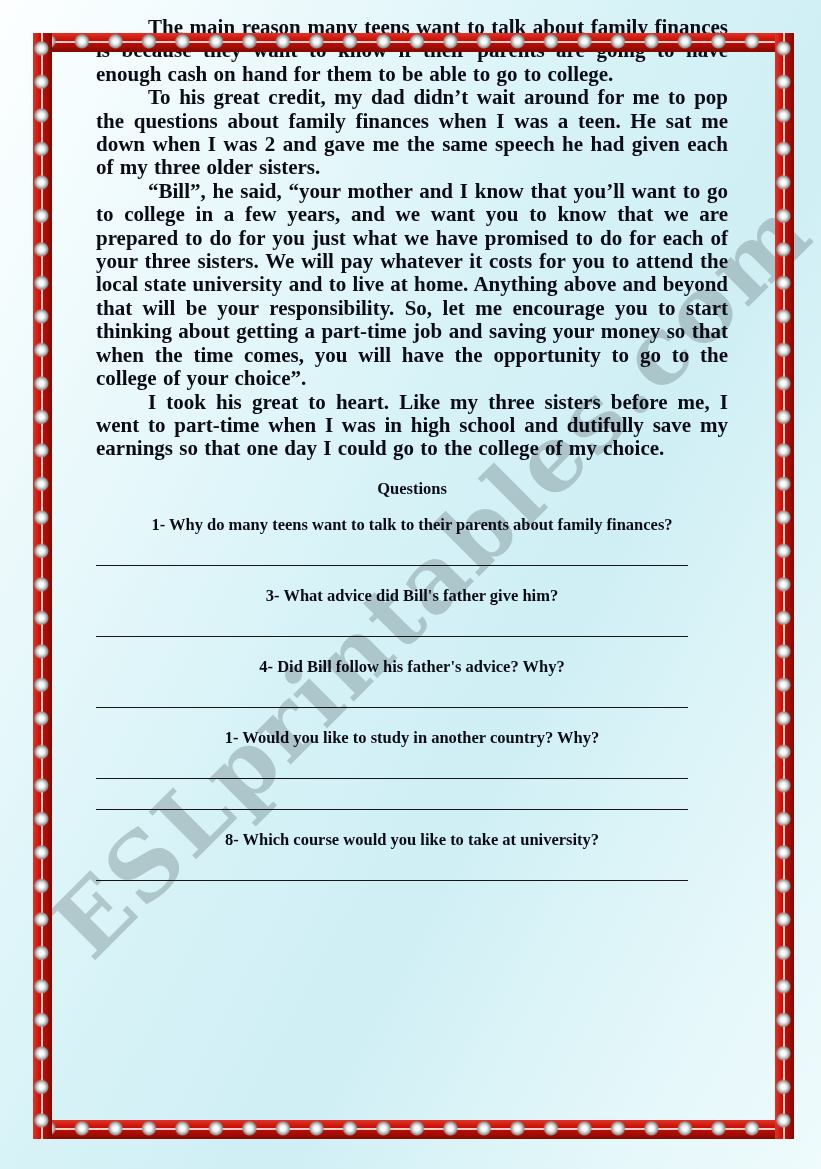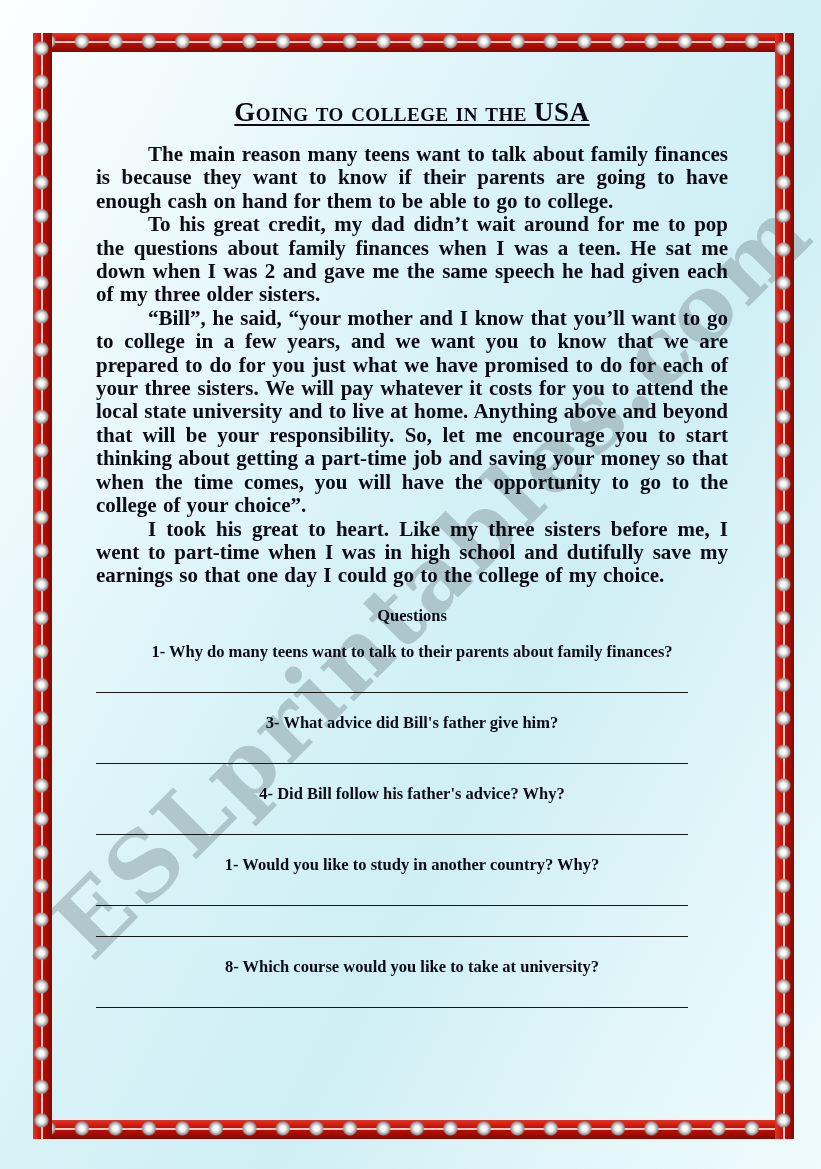--- a/index.html
+++ b/index.html
@@ -121,21 +121,20 @@
 
   <div class="frame">
     <div class="edge edge-h edge-top"></div>
     <div class="edge edge-h edge-bottom"></div>
     <div class="edge edge-v edge-left"></div>
     <div class="edge edge-v edge-right"></div>
   </div>
 
   <div class="content">
 
-    <h1 class="title">Going to college in the USA</h1>
 
     <p class="para para-first">The main reason many teens want to talk about family finances is because they want to know if their parents are going to have enough cash on hand for them to be able to go to college.</p>
     <p class="para">To his great credit, my dad didn’t wait around for me to pop the questions about family finances when I was a teen. He sat me down when I was 2 and gave me the same speech he had given each of my three older sisters.</p>
     <p class="para">“Bill”, he said, “your mother and I know that you’ll want to go to college in a few years, and we want you to know that we are prepared to do for you just what we have promised to do for each of your three sisters. We will pay whatever it costs for you to attend the local state university and to live at home. Anything above and beyond that will be your responsibility. So, let me encourage you to start thinking about getting a part-time job and saving your money so that when the time comes, you will have the opportunity to go to the college of your choice”.</p>
     <p class="para">I took his great to heart. Like my three sisters before me, I went to part-time when I was in high school and dutifully save my earnings so that one day I could go to the college of my choice.</p>
 
     <h2 class="questions-heading">Questions</h2>
 
     <div class="q-list">
 

